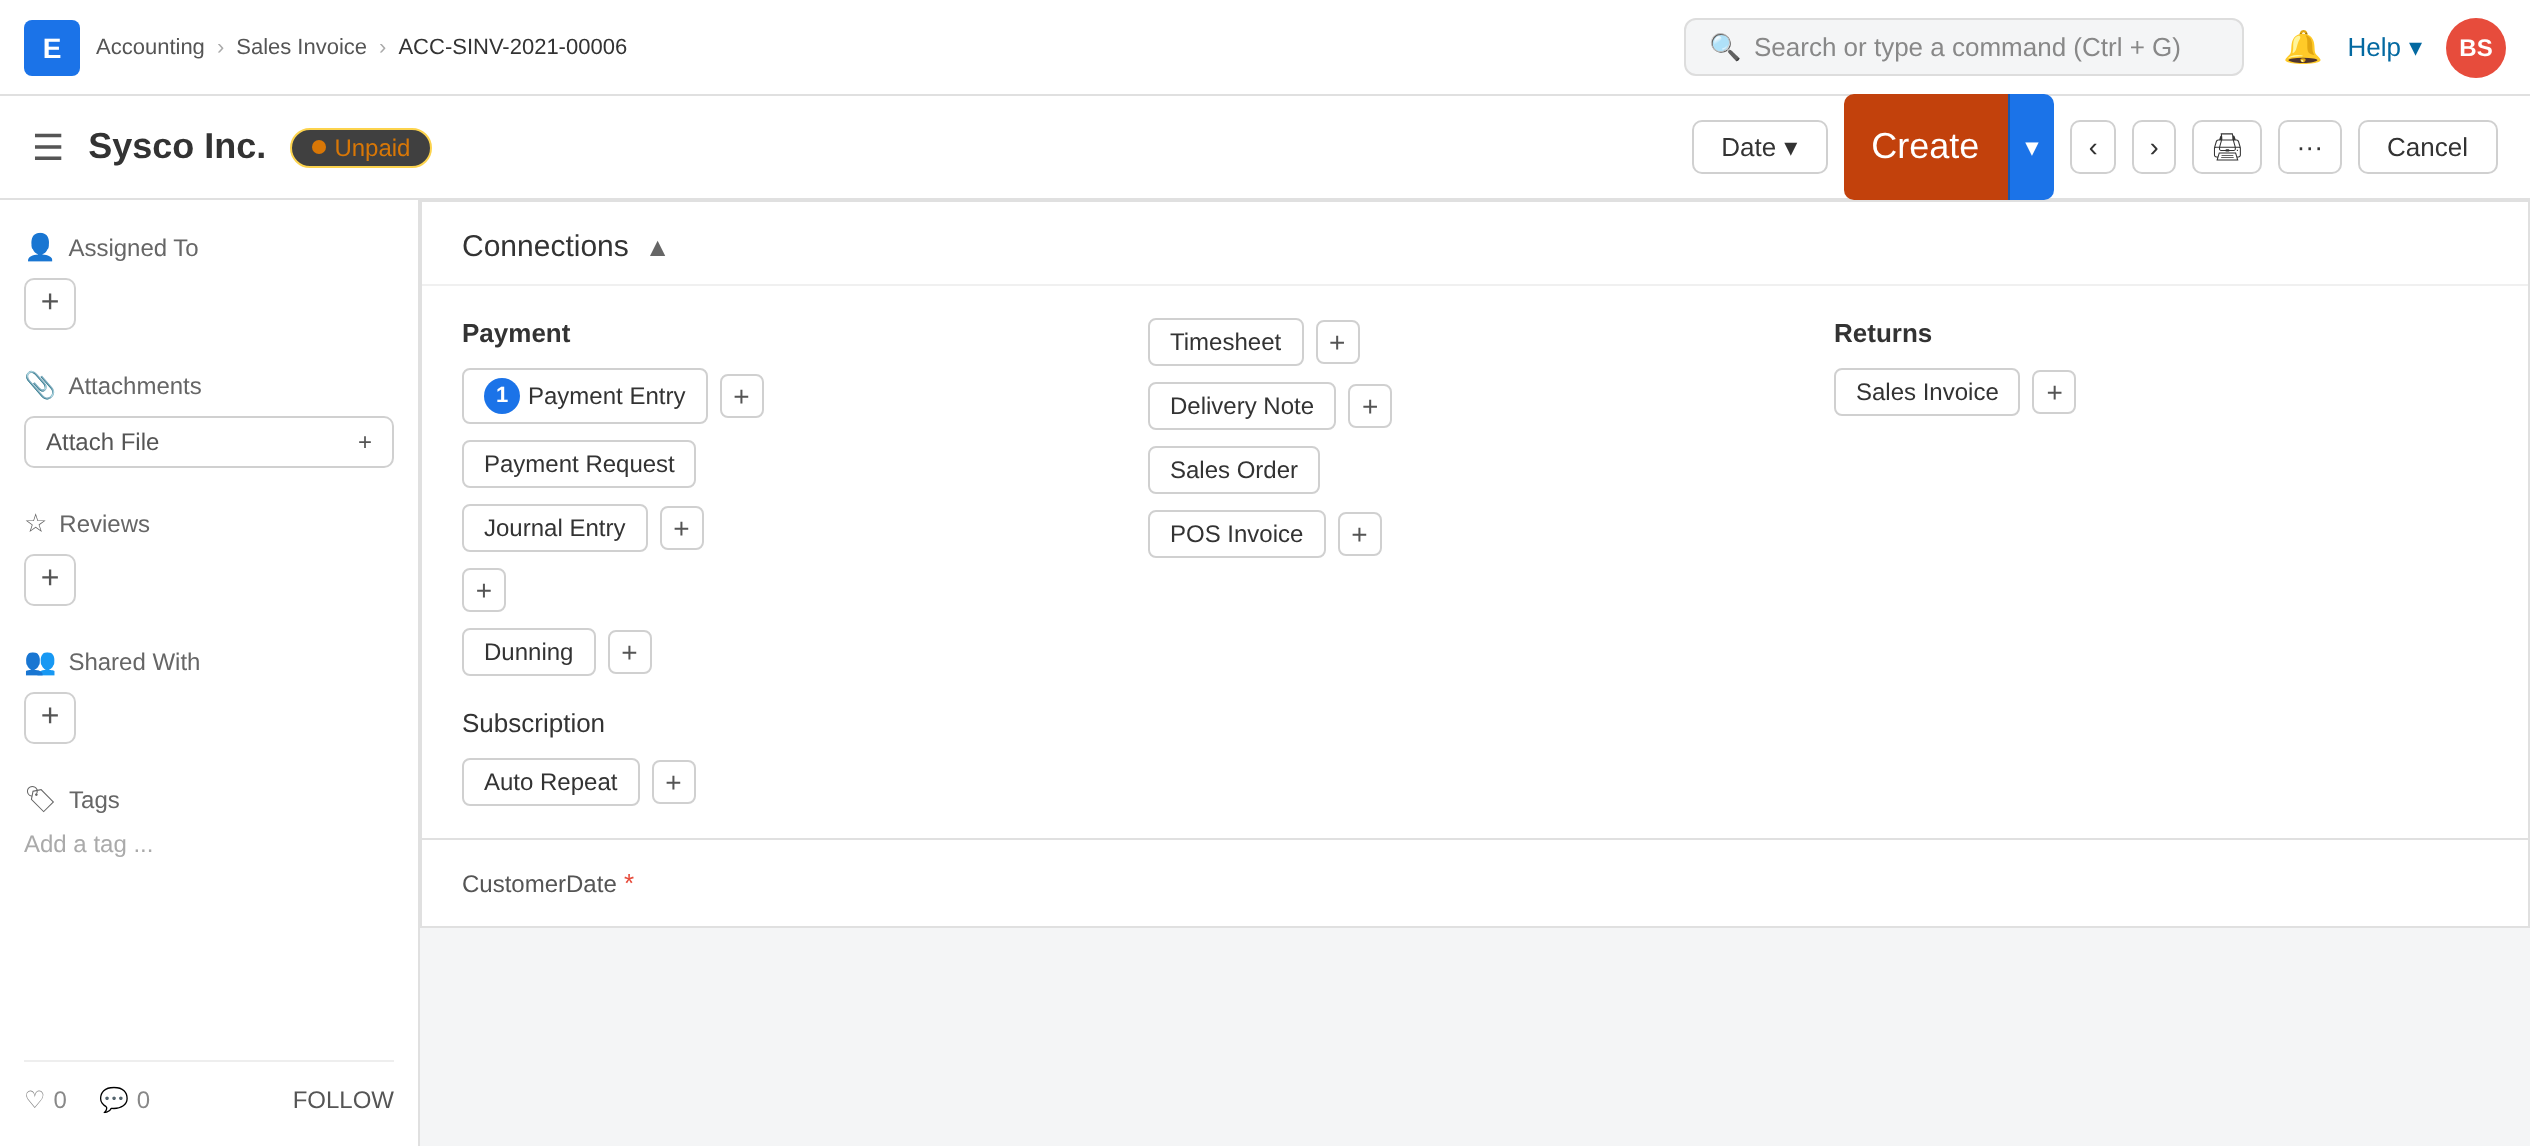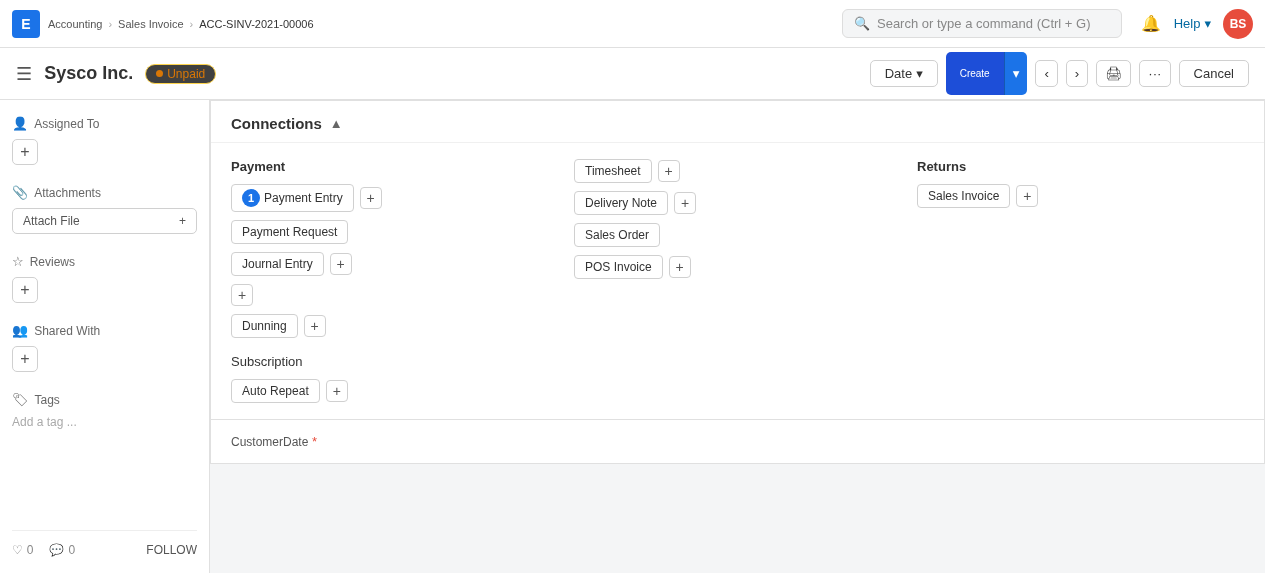--- a/index.html
+++ b/index.html
@@ -35,21 +35,21 @@
     }
     .hamburger { font-size: 18px; cursor: pointer; color: #555; }
     .doc-title { font-size: 18px; font-weight: 700; color: #333; }
     .status-badge {
       background: #404040; color: #d97706; border: 1px solid #fcd34d; border-radius: 12px;
       padding: 2px 10px; font-size: 12px; font-weight: 500; display: flex; align-items: center; gap: 4px;
     }
     .status-dot { width: 7px; height: 7px; background: #d97706; border-radius: 50%; }
     .doc-header-actions { margin-left: auto; display: flex; align-items: center; gap: 8px; }
     .btn { border: 1px solid #d0d0d0; background: #fff; color: #333; border-radius: 5px; padding: 5px 14px; cursor: pointer; font-size: 13px; display: flex; align-items: center; gap: 4px; }
-    .btn-primary { background: #1d4ed8; color: #fff; border: none; border-radius: 5px 0 0 5px; padding: 16px 14px; cursor: pointer; font-size: 10px; }
+    .btn-primary { background: #c2410c; color: #fff; border: none; border-radius: 5px 0 0 5px; padding: 16px 14px; cursor: pointer; font-size: 18px; }
     .btn-primary-dropdown { background: #1B73E8; color: #fff; border: none; border-left: 1px solid #1558b0; border-radius: 0 5px 5px 0; padding: 6px 8px; cursor: pointer; }
     .btn-icon { border: 1px solid #d0d0d0; background: #fff; color: #333; border-radius: 5px; padding: 5px 8px; cursor: pointer; }
     .create-group { display: flex; }
 
     
     .main-layout { display: flex; height: calc(100vh - 100px); }
 
     
     .sidebar {
       width: 210px; min-width: 210px; background: #fff; border-right: 1px solid #e0e0e0;
@@ -75,21 +75,21 @@
     
     .content { flex: 1; overflow-y: auto; padding: 0; background: #f4f5f6; }
     .content-inner { padding: 0; }
 
     
     .card { background: #fff; border: 1px solid #e0e0e0; margin: 0; }
     .connections-header {
       display: flex; align-items: center; gap: 8px; padding: 14px 20px 10px;
       border-bottom: 1px solid #f0f0f0;
     }
-    .connections-title { font-size: 15px; font-weight: 700; }
+    .connections-title { font-size: 15px; font-weight: 400; }
     .collapse-icon { color: #666; cursor: pointer; }
     .connections-body { padding: 16px 20px; }
 
     .conn-grid { display: grid; grid-template-columns: 1fr 1fr 1fr; gap: 16px; }
     .conn-col-header { font-size: 13px; font-weight: 600; color: #333; margin-bottom: 10px; }
     .conn-items { display: flex; flex-direction: column; gap: 8px; }
     .conn-item { display: flex; align-items: center; gap: 6px; }
     .conn-tag {
       display: inline-flex; align-items: center; gap: 4px;
       border: 1px solid #d0d0d0; border-radius: 4px; padding: 4px 10px;

